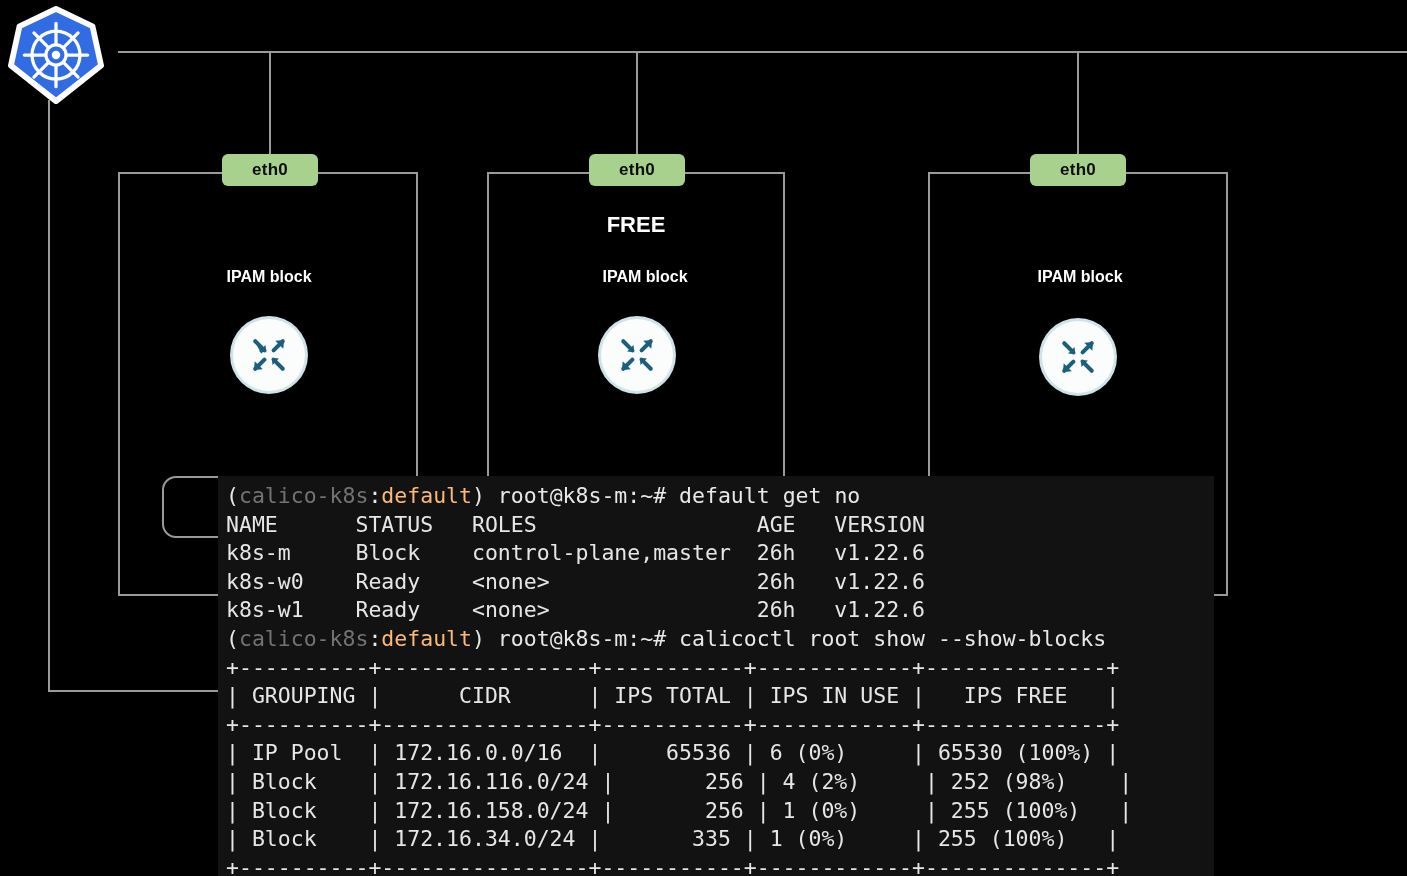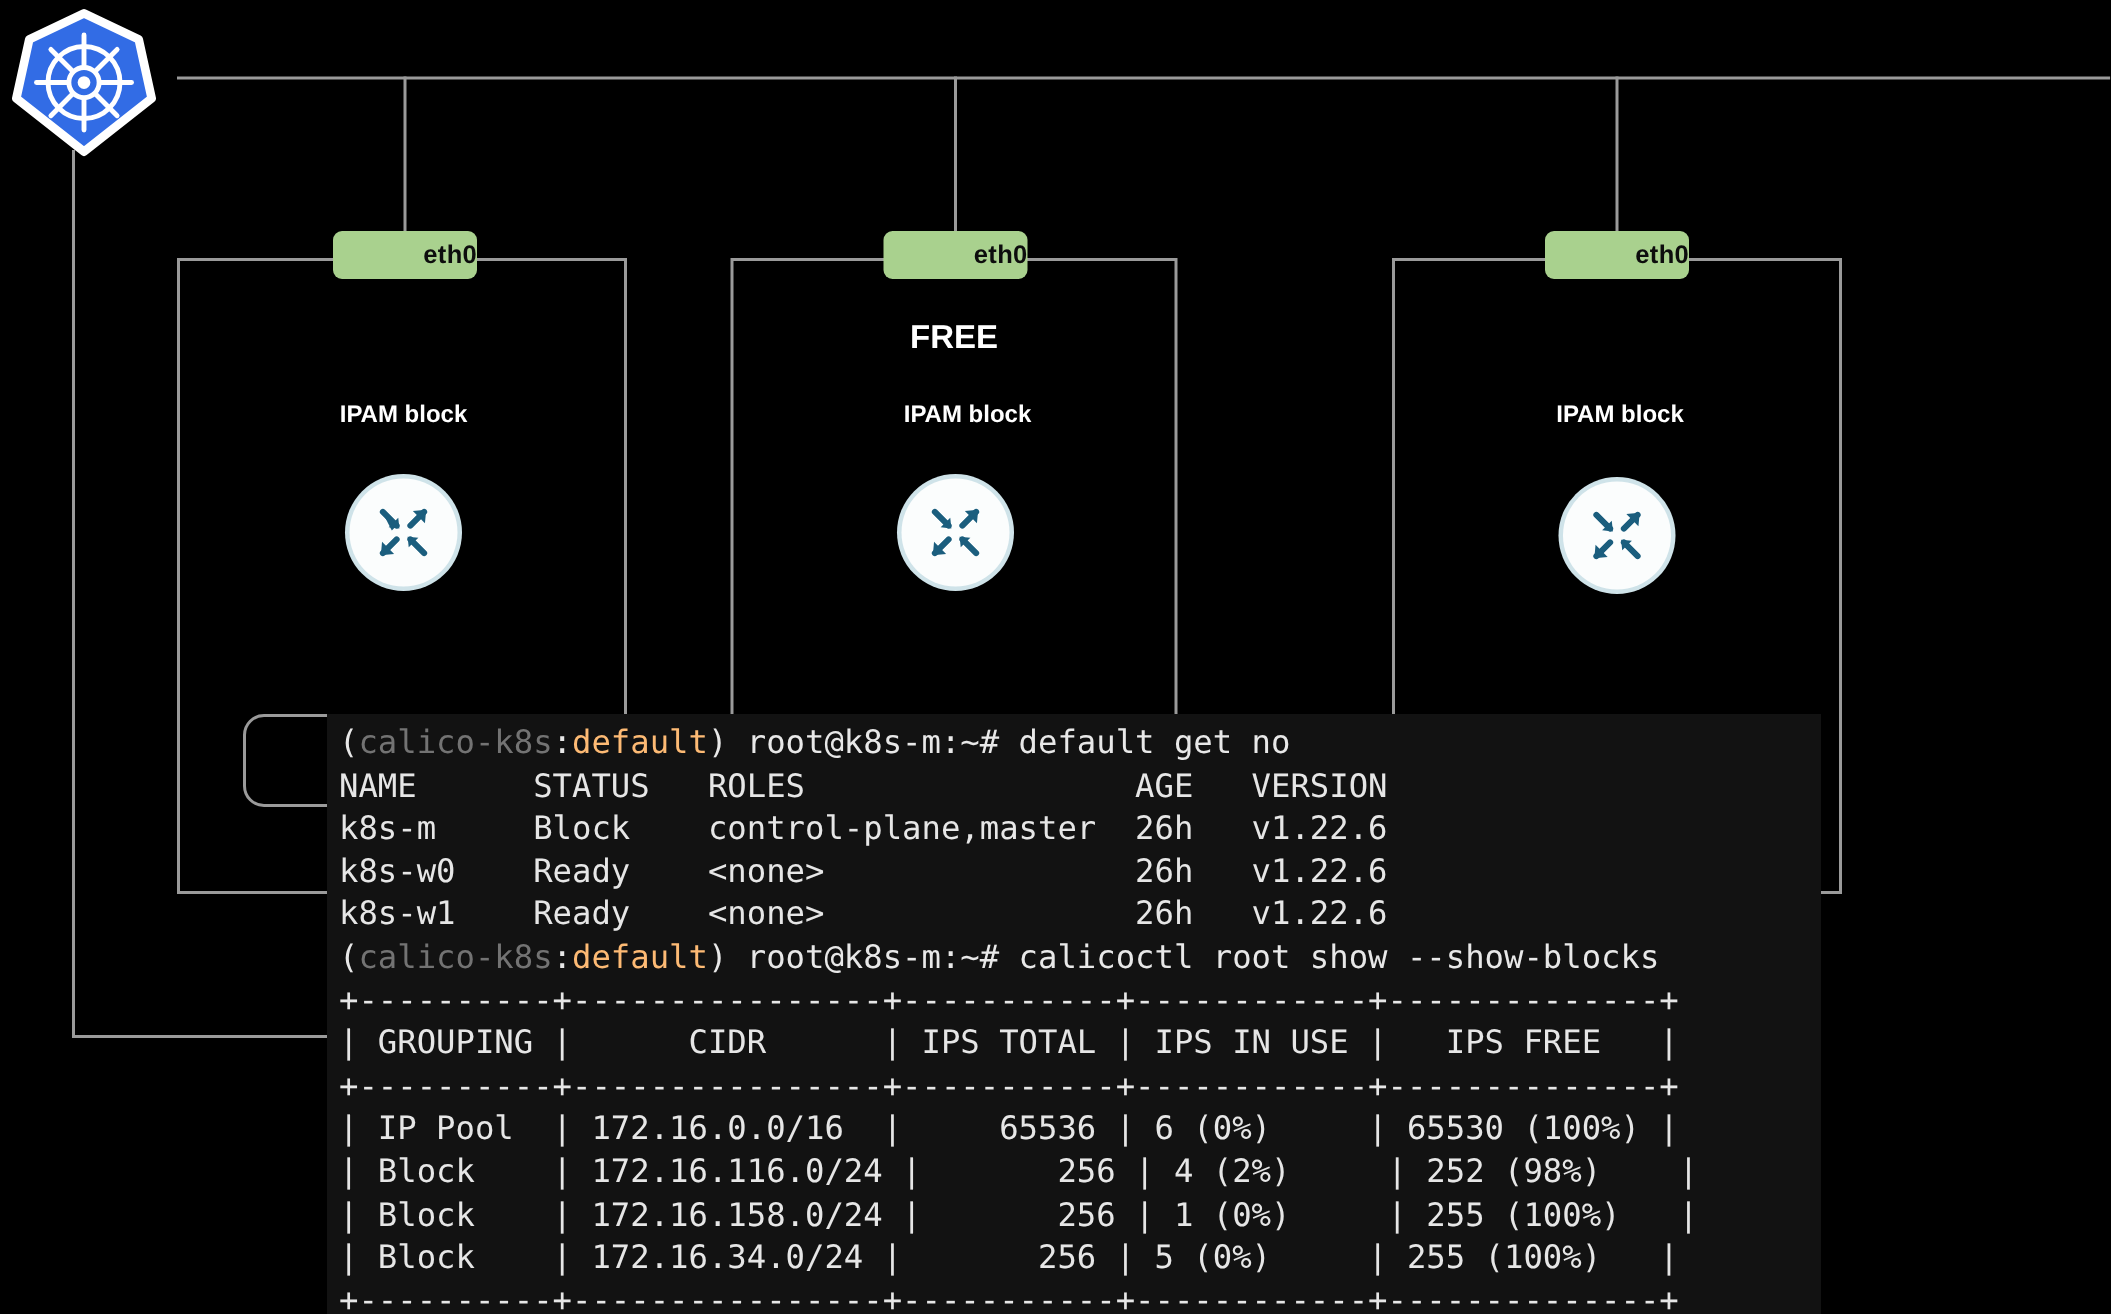--- a/index.html
+++ b/index.html
@@ -43,21 +43,21 @@
 
   
   .eth-pill {
     position: absolute;
     width: 96px;
     height: 32px;
     background: #a9d18e;
     border-radius: 6px;
     display: flex;
     align-items: center;
-    justify-content: flex-end;
+    justify-content: center;
     font-size: 17px;
     font-weight: 700;
     color: #0d0d0d;
     letter-spacing: 0.2px;
   }
 
   
   .diagram-label {
     position: absolute;
     color: #ffffff;
@@ -253,17 +253,17 @@
 <span>k8s-m     Block    control-plane,master  26h   v1.22.6</span>
 <span>k8s-w0    Ready    &lt;none&gt;                26h   v1.22.6</span>
 <span>k8s-w1    Ready    &lt;none&gt;                26h   v1.22.6</span>
 <span><span class="t-white">(</span><span class="t-red">calico-k8s</span><span class="t-white">:</span><span class="t-blue">default</span><span class="t-white">) </span><span class="t-white">root@k8s-m:~# </span><span class="t-white">calicoctl root show --show-blocks</span></span>
 <span>+----------+----------------+-----------+------------+--------------+</span>
 <span>| GROUPING |      CIDR      | IPS TOTAL | IPS IN USE |   IPS FREE   |</span>
 <span>+----------+----------------+-----------+------------+--------------+</span>
 <span>| IP Pool  | 172.16.0.0/16  |     65536 | 6 (0%)     | 65530 (100%) |</span>
 <span>| Block    | 172.16.116.0/24 |       256 | 4 (2%)     | 252 (98%)    |</span>
 <span>| Block    | 172.16.158.0/24 |       256 | 1 (0%)     | 255 (100%)   |</span>
-<span>| Block    | 172.16.34.0/24 |       256 | 5 (0%)     | 255 (100%)   |</span>
+<span>| Block    | 172.16.34.0/24 |       335 | 1 (0%)     | 255 (100%)   |</span>
 <span>+----------+----------------+-----------+------------+--------------+</span></pre>
   </div>
 
 </div>
 
 </body></html>

